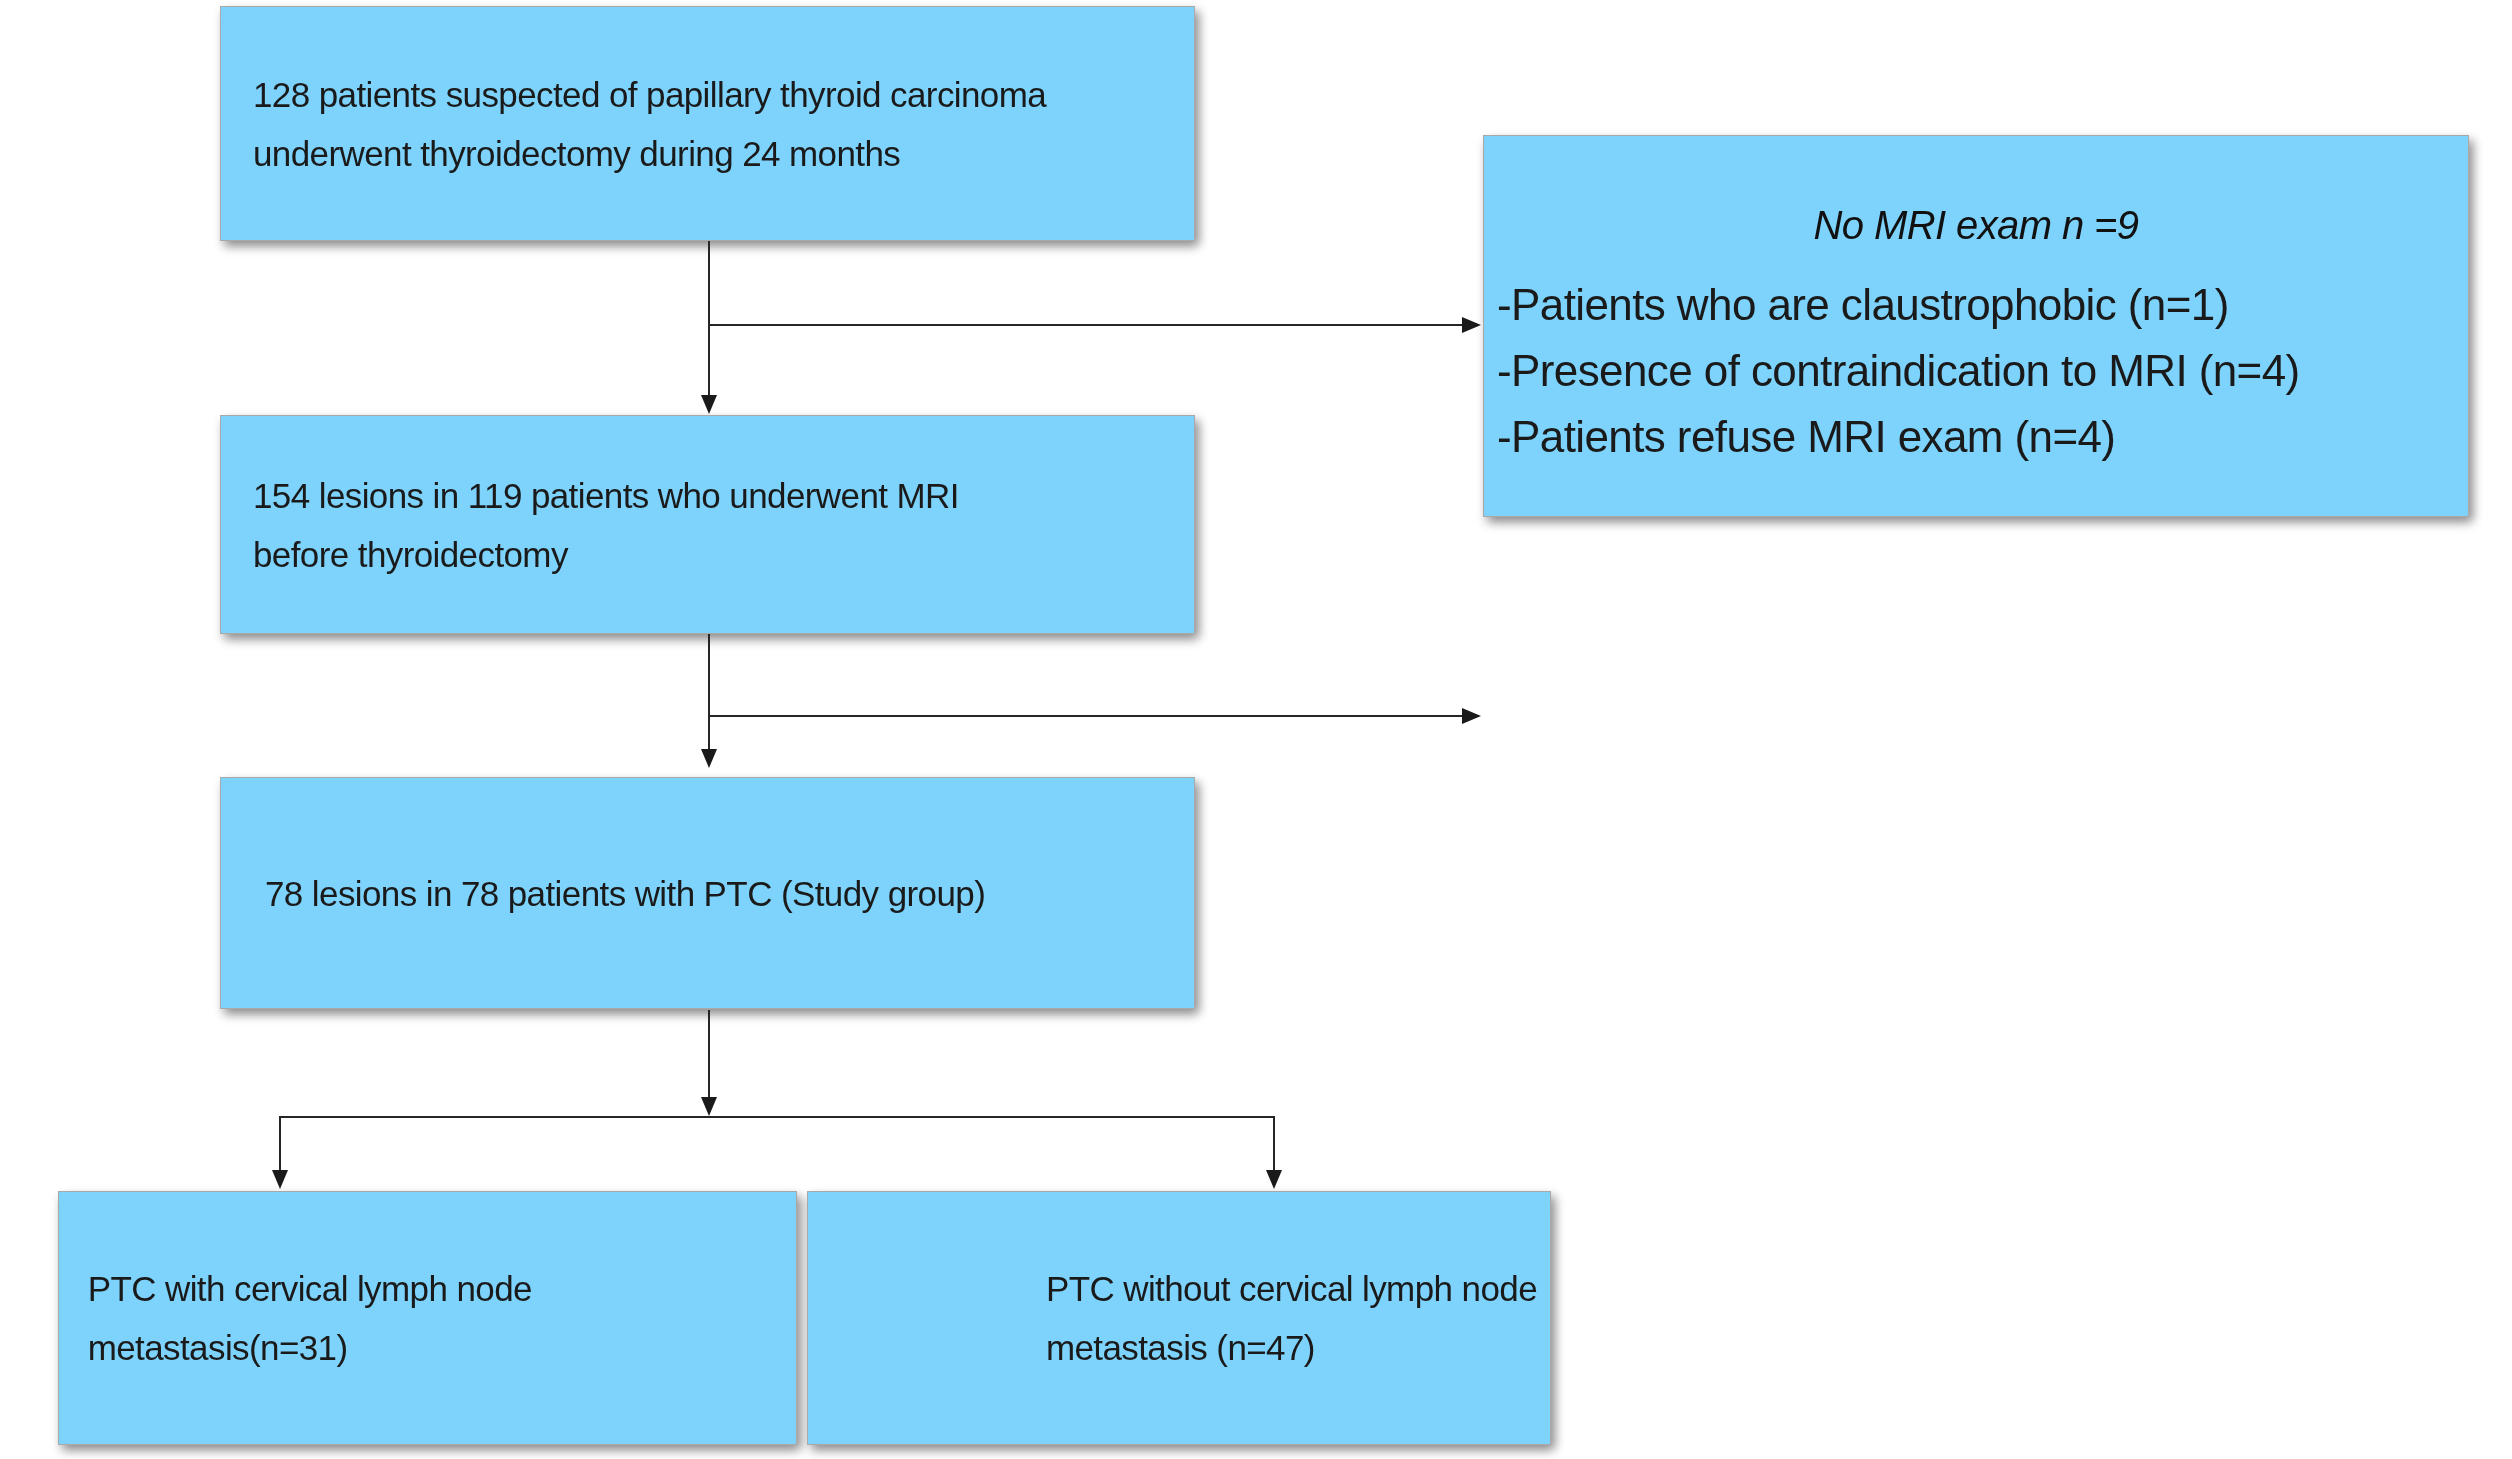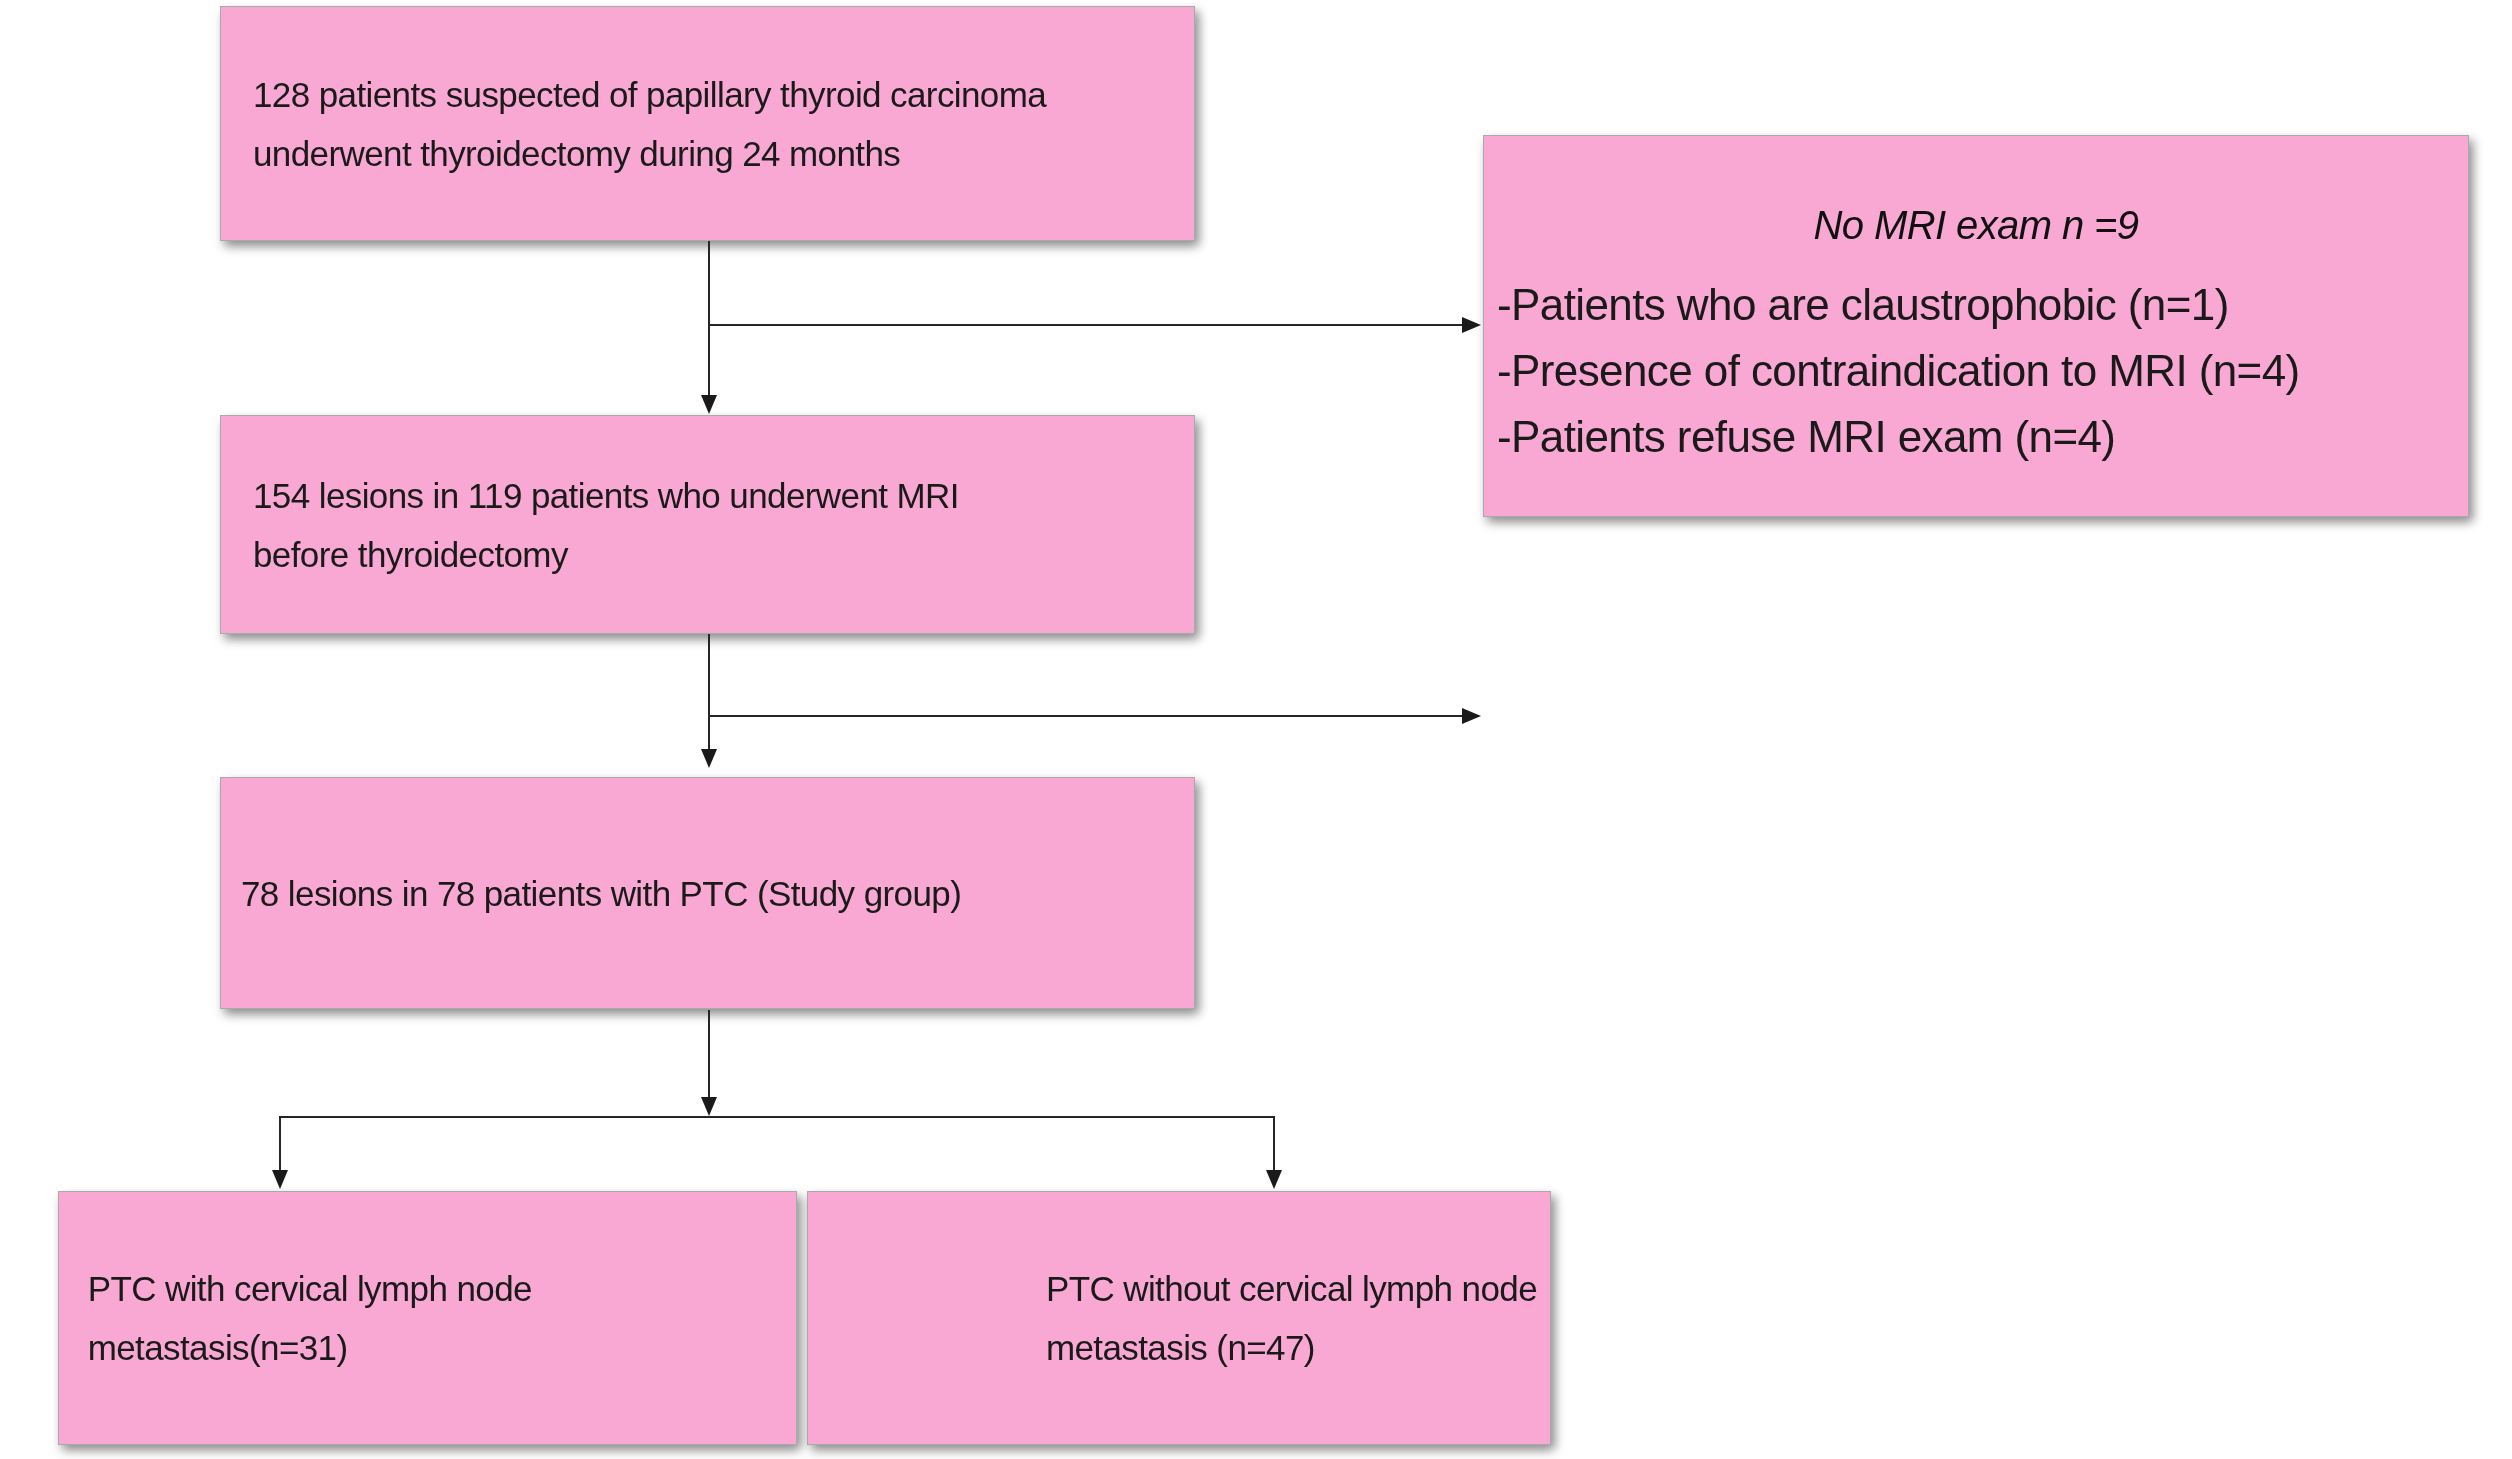--- a/index.html
+++ b/index.html
@@ -13,21 +13,21 @@
   .canvas {
     position: relative;
     width: 2512px;
     height: 1460px;
     background: #ffffff;
     font-family: "Liberation Sans", sans-serif;
     color: #1a1a1a;
   }
   .flowbox {
     position: absolute;
-    background: #f9a8d4;
+    background: #7dd3fc;
     border: 1.9px solid #a9a9a9;
     box-sizing: border-box;
     box-shadow: 2.6px 6.4px 10.3px rgba(0,0,0,0.35), 6.4px 3.9px 9px rgba(0,0,0,0.18);
   }
   .flowbox .body-text {
     font-size: 35px;
     line-height: 59px;
     letter-spacing: -0.6px;
     white-space: pre-line;
     color: #1a1a1a;
@@ -104,21 +104,21 @@
     <div class="body-text">154 lesions in 119 patients who underwent MRI
 before thyroidectomy</div>
   </div>
 
   <div class="line vline" style="left:708px; top:634px; height:116px;"></div>
   <div class="arrow-down" style="left:701px; top:749px;"></div>
   <div class="line hline" style="left:708px; top:715px; width:755px;"></div>
   <div class="arrow-right" style="left:1462px; top:708px;"></div>
 
 
-  <div class="flowbox centerbox" style="left:220px; top:777px; width:975px; height:232px; padding-left:20px; padding-right:13px;">
+  <div class="flowbox centerbox" style="left:220px; top:777px; width:975px; height:232px; padding-left:44px; padding-right:13px;">
     <div class="body-text">78 lesions in 78 patients with PTC (Study group)</div>
   </div>
 
   <div class="line vline" style="left:708px; top:1010px; height:90px;"></div>
   <div class="arrow-down" style="left:701px; top:1097px;"></div>
   <div class="line hline" style="left:279px; top:1116px; width:995px;"></div>
   <div class="line vline" style="left:279px; top:1116px; height:57px;"></div>
   <div class="arrow-down" style="left:272px; top:1170px;"></div>
   <div class="line vline" style="left:1273px; top:1116px; height:57px;"></div>
   <div class="arrow-down" style="left:1266px; top:1170px;"></div>

